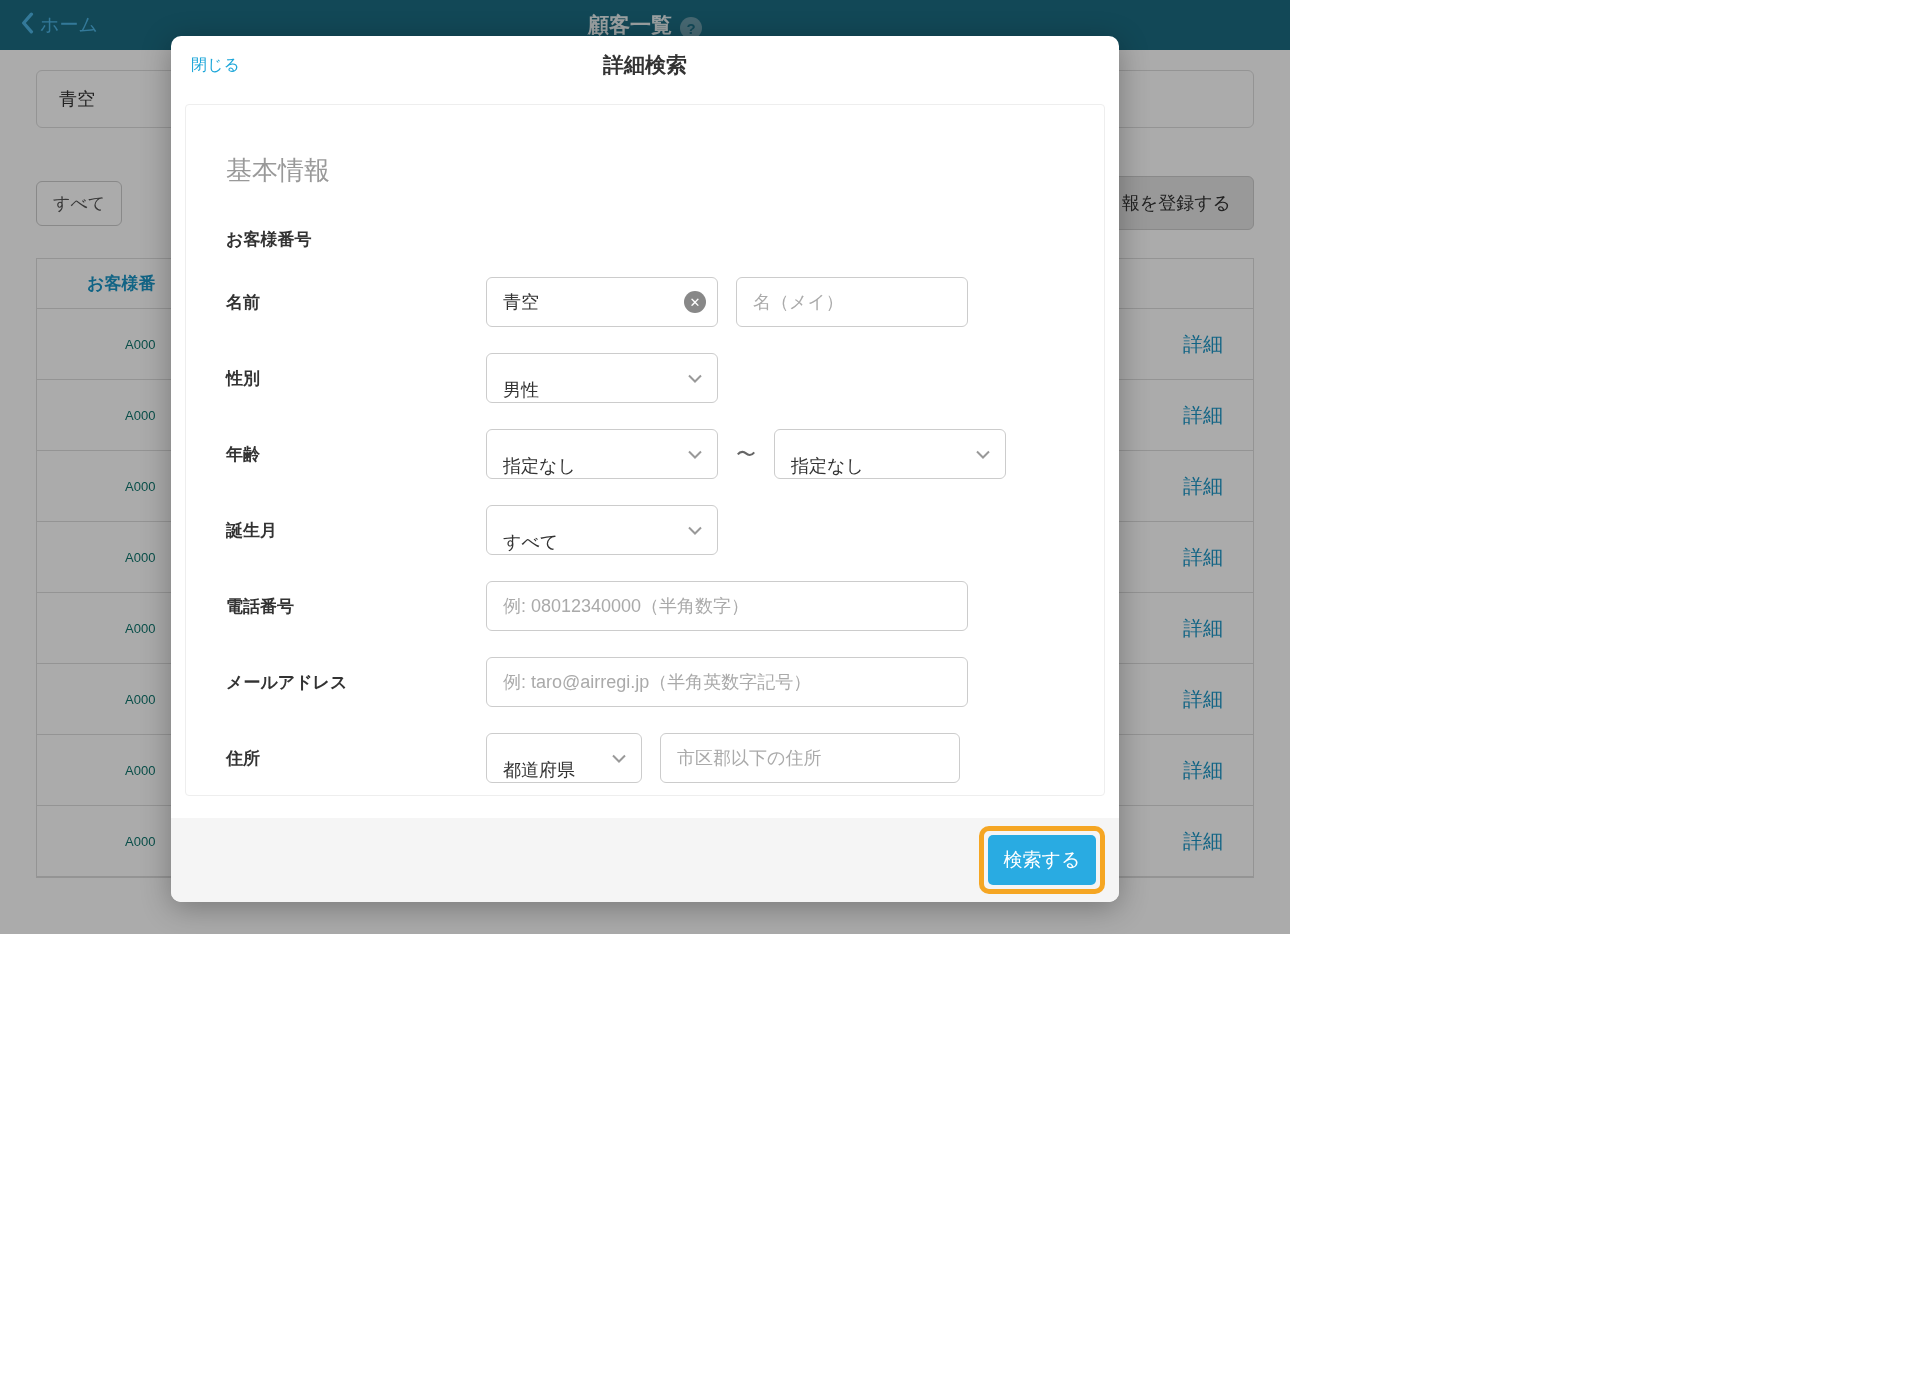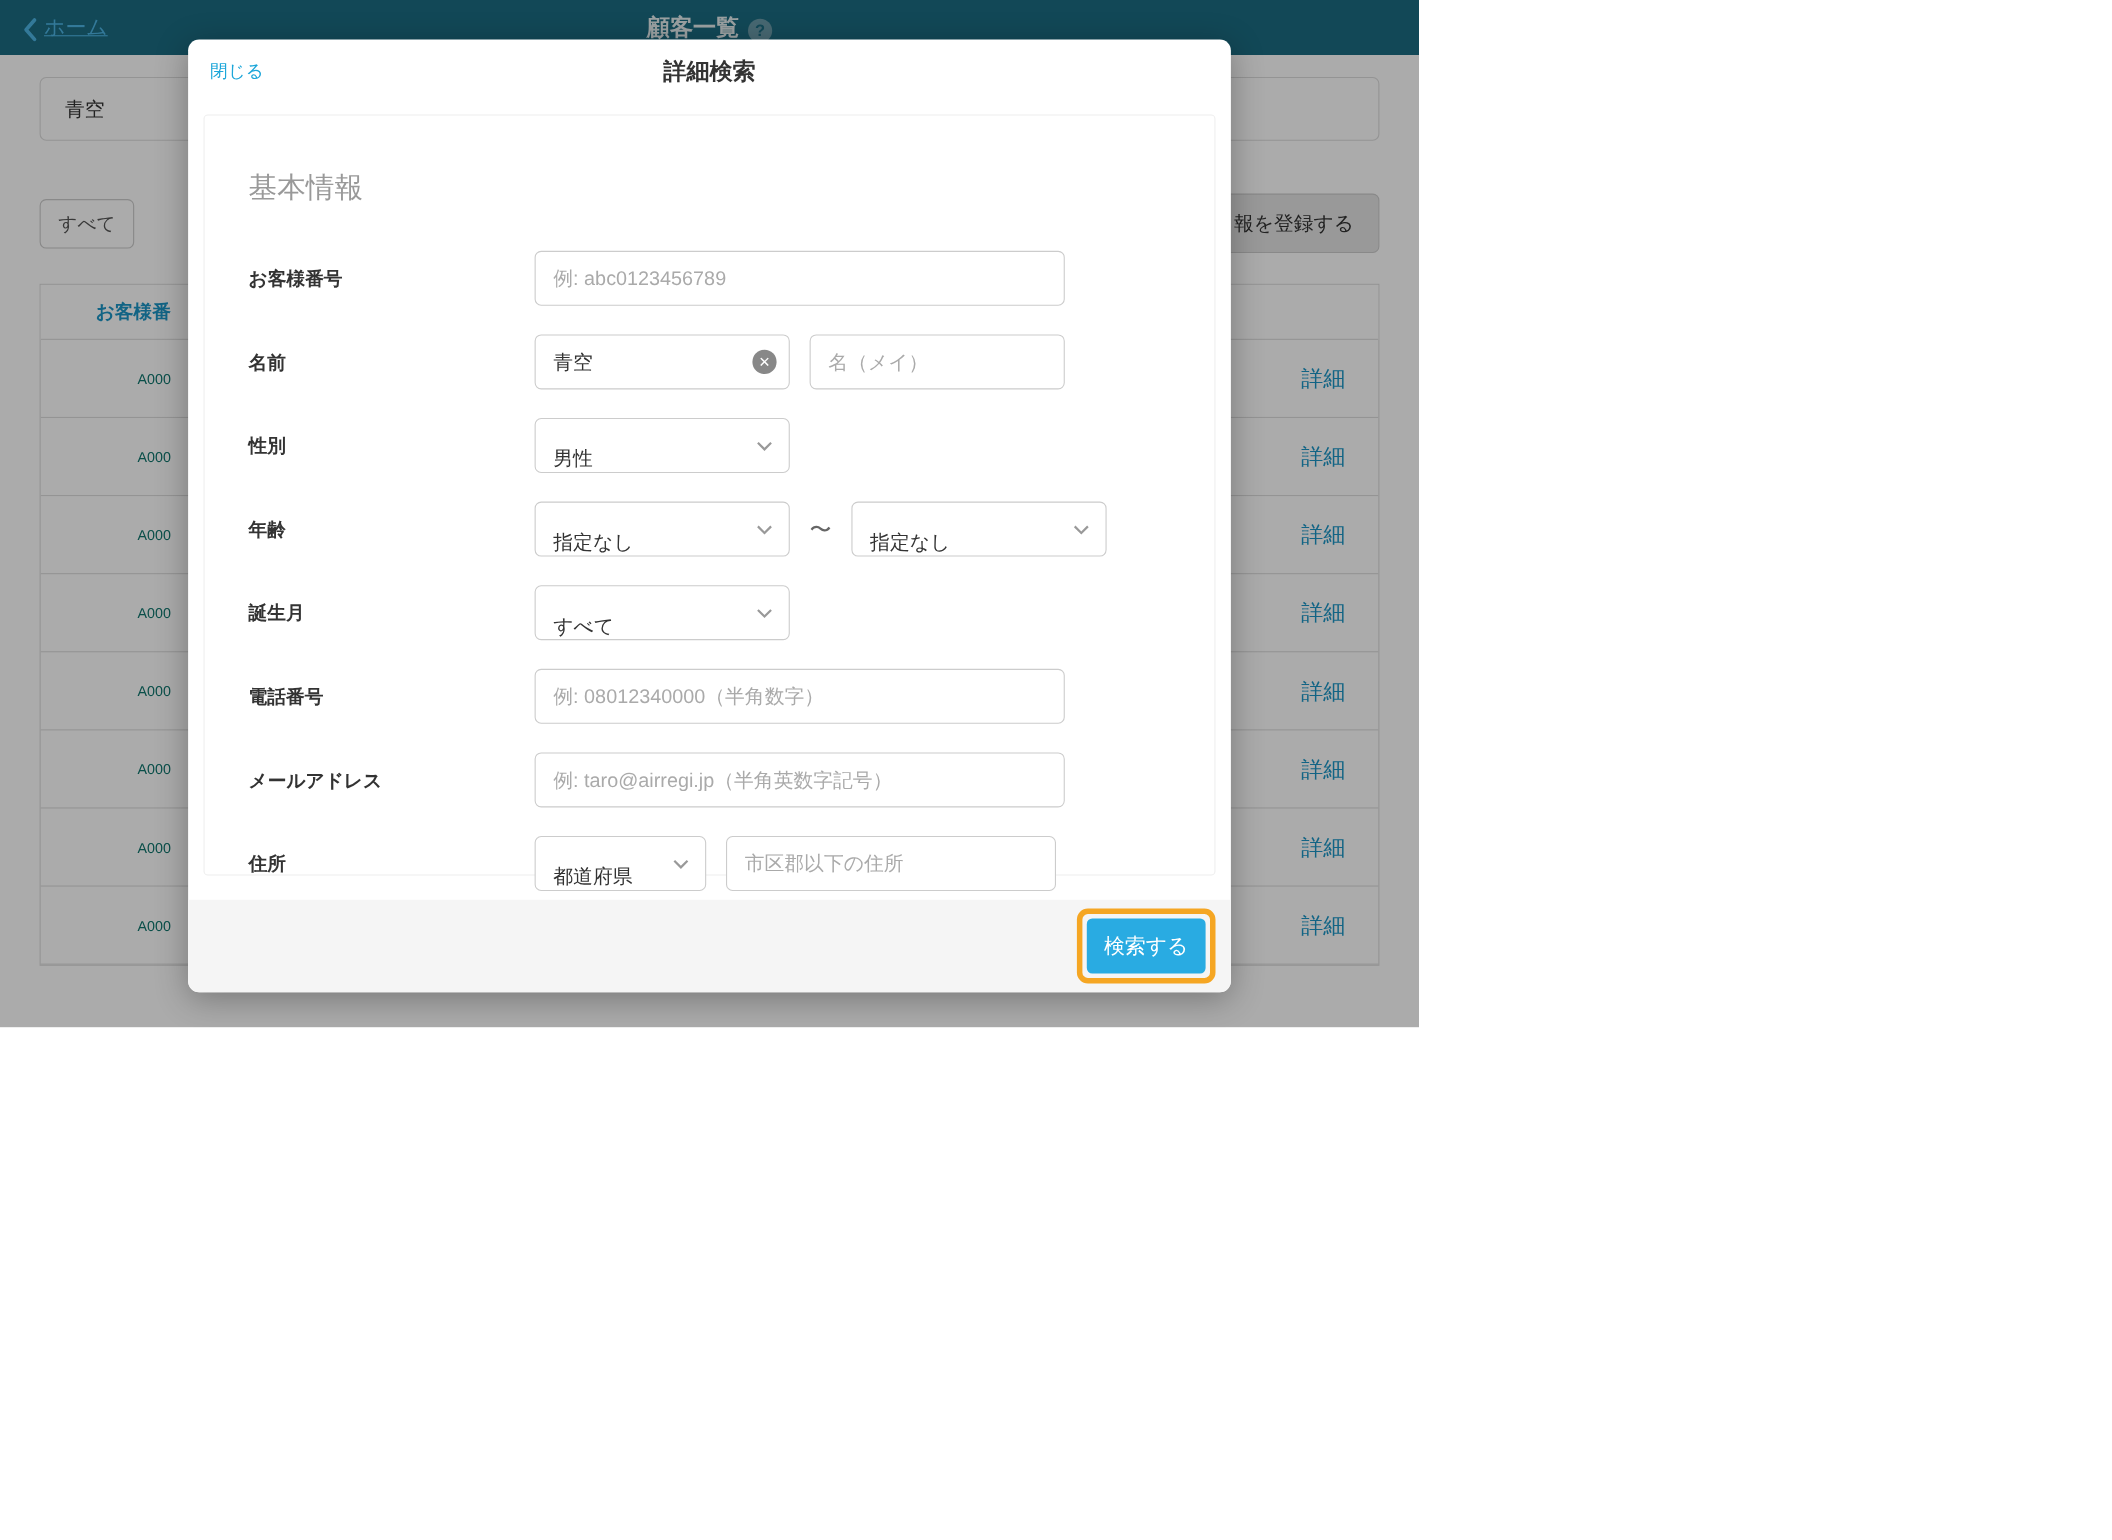--- a/index.html
+++ b/index.html
@@ -1,20 +1,20 @@
 <!DOCTYPE html>
 <html><head>
   <meta charset="utf-8">
   <style>
     * { box-sizing: border-box; margin: 0; padding: 0; font-family: -apple-system, "Hiragino Sans", "Hiragino Kaku Gothic ProN", Meiryo, sans-serif; }
     body { background: #fff; width: 1290px; height: 934px; overflow: hidden; position: relative; }
 
     
     .app-header { background: #1c6c82; height: 50px; display: flex; align-items: center; justify-content: center; position: relative; }
-    .back-home { position: absolute; left: 20px; display: flex; align-items: flex-end; color: #4db5e5; font-size: 19px; font-weight: 500; gap: 6px; text-decoration: underline; }
+    .back-home { position: absolute; left: 20px; display: flex; align-items: flex-start; color: #4db5e5; font-size: 19px; font-weight: 500; gap: 6px; }
     .back-home svg { width: 14px; height: 22px; }
     .app-title { color: #e8f0f2; font-size: 21px; font-weight: 700; display: flex; align-items: flex-end; gap: 8px; }
     .help-icon { width: 22px; height: 22px; border-radius: 50%; background: #6b9caa; color: #1c6c82; display: inline-flex; align-items: center; justify-content: center; font-weight: 900; font-size: 15px; }
 
     
     .bg-content { padding: 20px 36px; }
     .search-bar-bg { border: 1px solid #ddd; border-radius: 6px; padding: 14px 22px; height: 58px; font-size: 18px; color: #333; background: #fff; display: flex; align-items: center; }
     .filter-row { margin-top: 48px; display: flex; align-items: center; }
     .filter-all { border: 1px solid #ccc; border-radius: 6px; padding: 10px 16px; font-size: 17px; color: #555; background: #fff; }
     .register-btn { margin-left: auto; border: 1px solid #ccc; border-radius: 6px; padding: 14px 22px; font-size: 18px; color: #333; background: #e5e5e5; }
@@ -130,23 +130,20 @@
   <div class="modal-header">
     <span class="modal-close">閉じる</span>
     <span class="modal-title">詳細検索</span>
   </div>
   <div class="modal-body">
     <div class="inner-card">
       <div class="section-title">基本情報</div>
 
       <div class="form-row">
         <div class="form-label">お客様番号</div>
-        <div class="inputs">
-          <input class="text-input w480" placeholder="例: abc0123456789" style="">
-        </div>
       </div>
 
       <div class="form-row">
         <div class="form-label">名前</div>
         <div class="inputs">
           <div class="input-wrap">
             <input class="text-input w230" value="青空" style="">
             <span class="clear-btn">✕</span>
           </div>
           <input class="text-input w230" placeholder="名（メイ）" style="">

